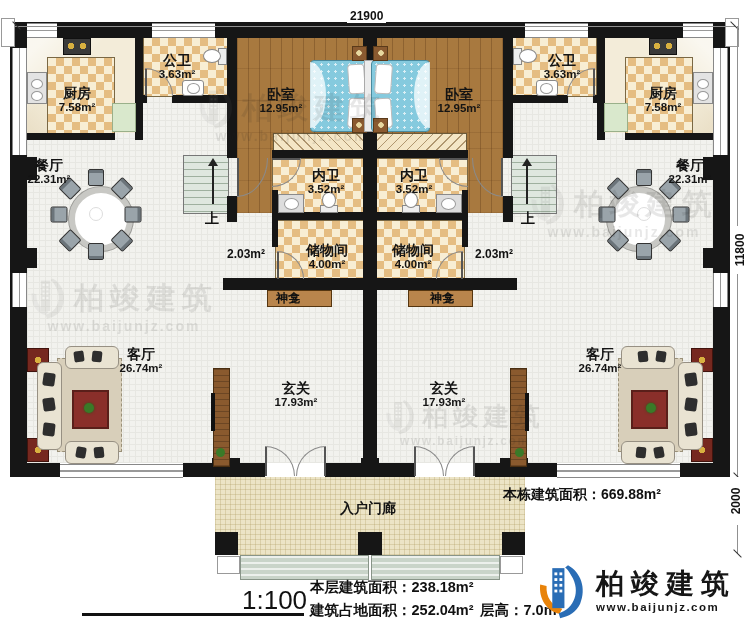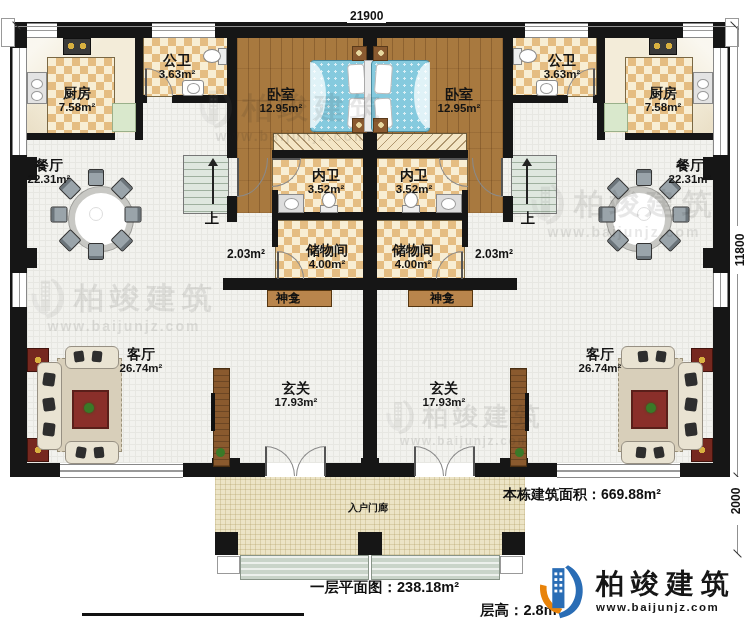--- a/index.html
+++ b/index.html
@@ -500,28 +500,30 @@
     </div>
   <div class="rlabel" style="left:296px;top:394px">
       <div class="nm">玄关</div>
       <div class="ar">17.93m²</div>
     </div>
   <div class="rlabel" style="left:444px;top:394px">
       <div class="nm">玄关</div>
       <div class="ar">17.93m²</div>
     </div>
   <div class="rlabel" style="left:368px;top:508px">
-      <div class="nm" style="font-size:10px">入户门廊</div>
+      <div class="nm" style="font-size:14px">入户门廊</div>
     </div>
 
   <div class="annot" style="left:503px;top:486px">本栋建筑面积：669.88m²</div>
 
+  <div class="fscale" style="left:242px;top:585px">1:100</div>
   <div class="frule" style="left:82px;top:613px;width:222px;height:3px"></div>
-  <div class="fline" style="left:310px;top:578px">一层平面图：238.18m²</div>
-  <div class="fline" style="left:480px;top:601px">层高：2.8m</div>
+  <div class="fline" style="left:310px;top:578px">本层建筑面积：238.18m²</div>
+  <div class="fline" style="left:310px;top:601px">建筑占地面积：252.04m²</div>
+  <div class="fline" style="left:480px;top:601px">层高：7.0m</div>
   <div class="abs" style="left:538px;top:562px;display:flex;align-items:center;gap:8px">
     <svg width="50" height="58">
         <use href="#bj-logo"></use>
       </svg>
     <div>
       <div class="brandname">柏竣建筑</div>
       <div class="brandurl">www.baijunjz.com</div>
     </div>
   </div>
 </div>

